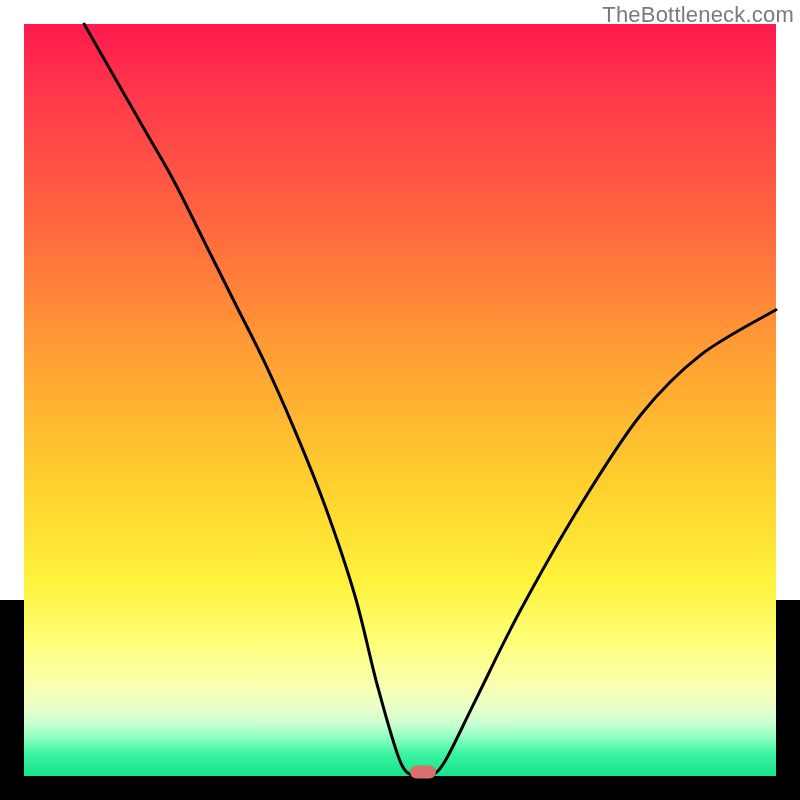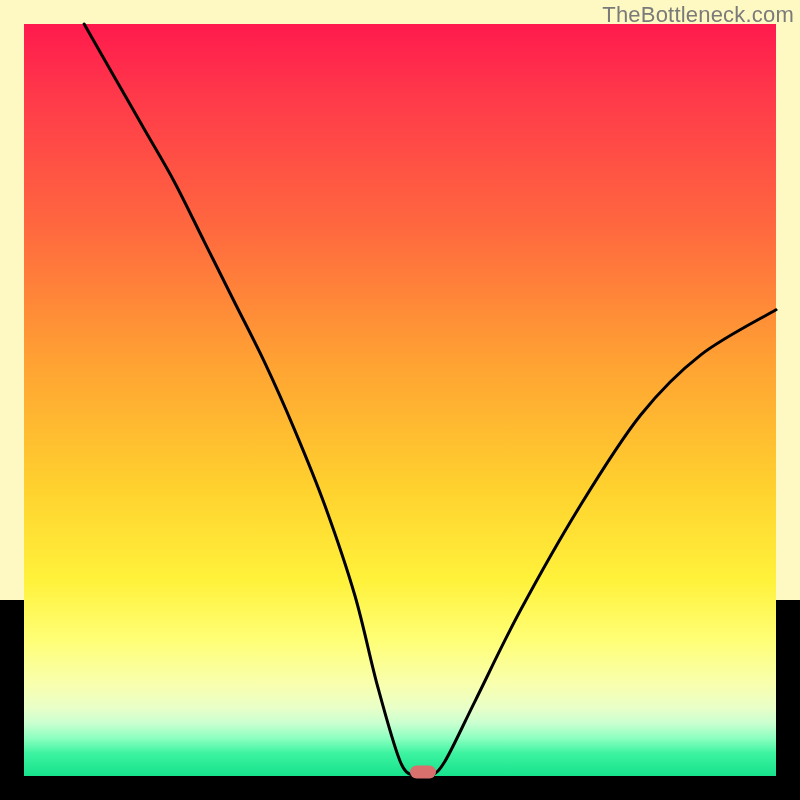--- a/index.html
+++ b/index.html
@@ -10,21 +10,21 @@
     background: #000;
     overflow: hidden;
     font-family: Arial, Helvetica, sans-serif;
   }
   .frame {
     position: absolute;
     left: 0;
     top: 0;
     width: 800px;
     height: 600px;
-    background: #fef9c3;
+    background: #ffffff;
   }
   .plot {
     position: absolute;
     left: 24px;
     top: 24px;
     width: 752px;
     height: 752px;
     
     background: linear-gradient(
       to bottom,

